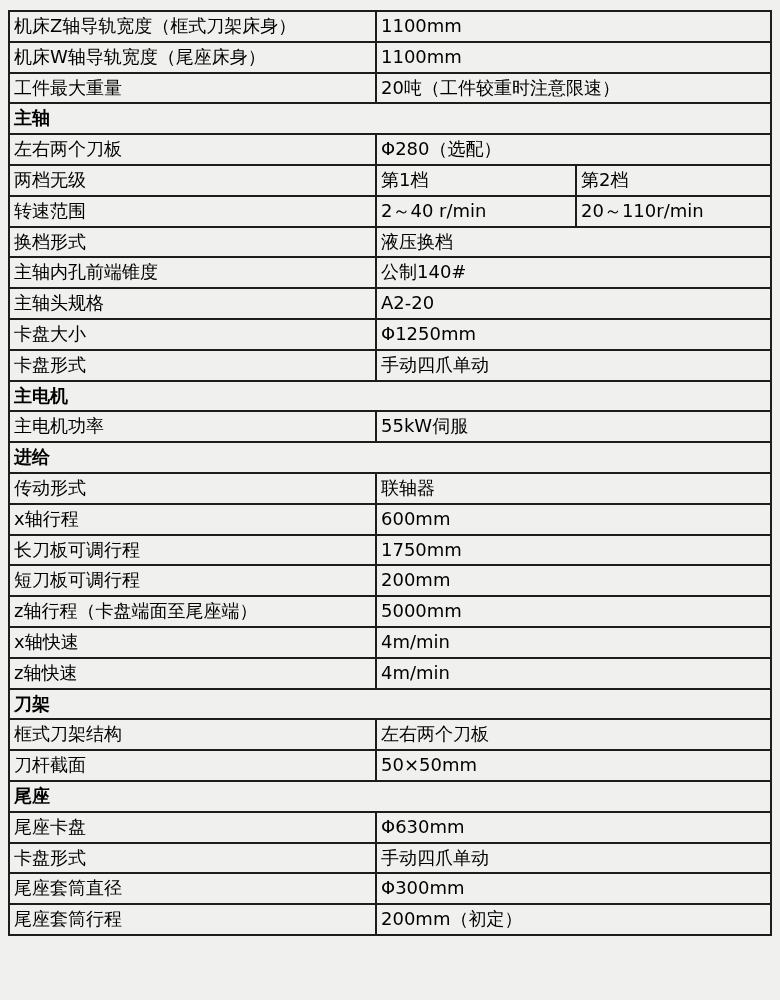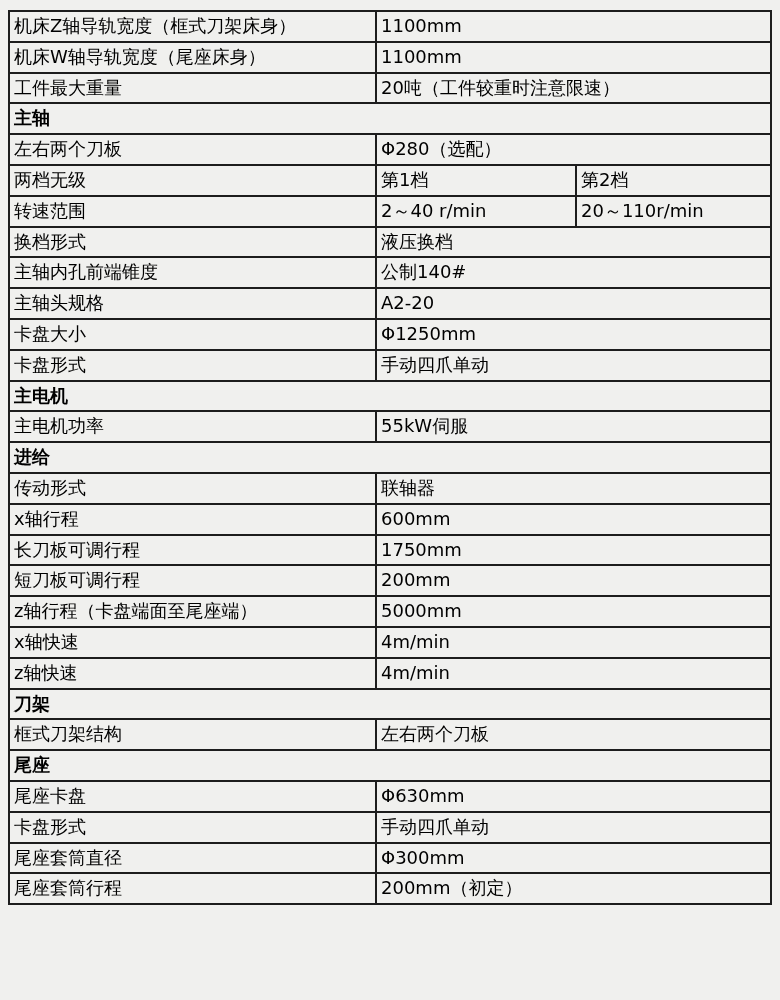--- a/index.html
+++ b/index.html
@@ -146,20 +146,24 @@
           <td colspan="2">4m/min</td>
         </tr>
         <tr>
           <td colspan="3" class="section">刀架</td>
         </tr>
         <tr>
           <td>框式刀架结构</td>
           <td colspan="2">左右两个刀板</td>
         </tr>
         <tr>
+          <td>刀杆截面</td>
+          <td colspan="2">50×50mm</td>
+        </tr>
+        <tr>
           <td colspan="3" class="section">尾座</td>
         </tr>
         <tr>
           <td>尾座卡盘</td>
           <td colspan="2">Φ630mm</td>
         </tr>
         <tr>
           <td>卡盘形式</td>
           <td colspan="2">手动四爪单动</td>
         </tr>

